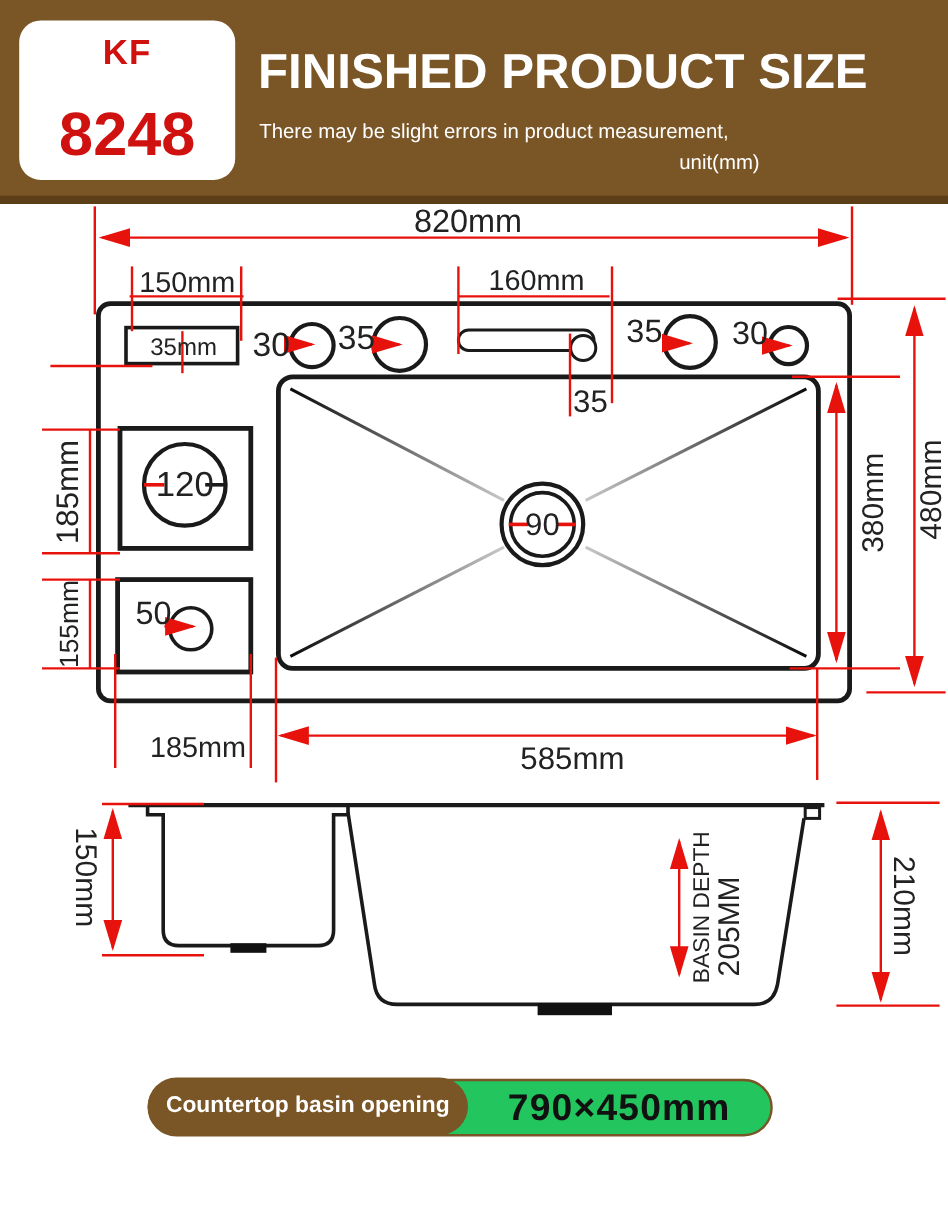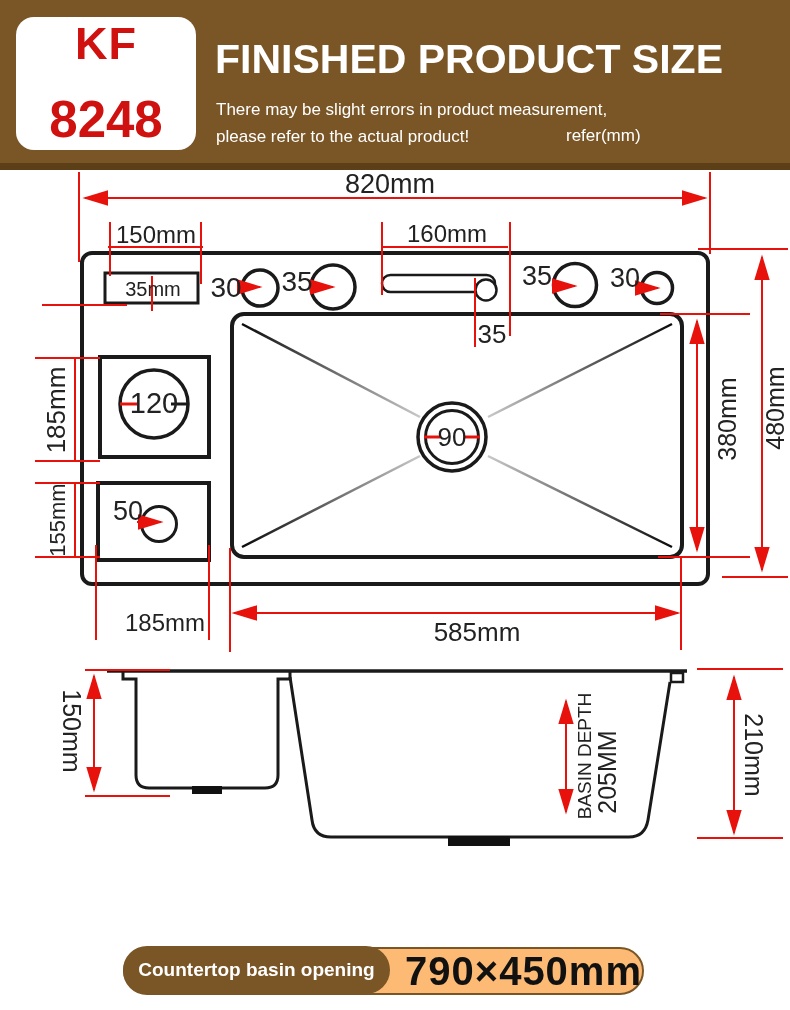--- a/index.html
+++ b/index.html
@@ -2,51 +2,50 @@
 <html><head>
 <meta charset="utf-8">
 <style>
   html,body{margin:0;padding:0;background:#ffffff;}
   body{width:790px;height:1010px;position:relative;font-family:"Liberation Sans",sans-serif;overflow:hidden;}
 
   
   .header{position:absolute;left:0;top:0;width:790px;height:163px;background:#7a5627;border-bottom:7px solid #5d3f17;}
   .model-card{position:absolute;left:16px;top:17px;width:180px;height:133px;background:#ffffff;border-radius:18px;
     display:flex;flex-direction:column;align-items:center;justify-content:center;line-height:1.05;}
-  .model-line1{font-weight:bold;font-size:45px;color:#cf1210;letter-spacing:1px;}
+  .model-line1{font-weight:bold;font-size:29px;color:#cf1210;letter-spacing:1px;}
   .model-line2{font-weight:bold;font-size:51px;color:#cf1210;margin-top:26px;}
   .main-title{position:absolute;left:215px;top:36px;width:565px;font-weight:bold;font-size:41px;color:#ffffff;letter-spacing:0px;white-space:nowrap;}
   .subtitle{position:absolute;left:216px;top:96px;font-size:17px;color:#ffffff;line-height:27px;}
   .unit{position:absolute;left:566px;top:126px;font-size:17px;color:#ffffff;}
 
   
   svg.diagram{position:absolute;left:0;top:0;width:790px;height:1010px;}
   svg.diagram text{font-family:"Liberation Sans",sans-serif;fill:#222222;}
 
   
-  .badge{position:absolute;left:123px;top:899px;width:521px;height:48px;background:#fdba74;border:2px solid #7a5627;
-    border-radius:26px;box-sizing:border-box;display:flex;align-items:center;margin-top:48px;}
+  .badge{position:absolute;left:123px;top:899px;width:521px;height:48px;background:#22c55e;border:2px solid #7a5627;
+    border-radius:26px;box-sizing:border-box;display:flex;align-items:center;}
   .badge-label{width:267px;height:48px;margin:-2px 0 0 -2px;background:#7a5627;border-radius:26px;
     display:flex;align-items:center;justify-content:center;color:#ffffff;font-weight:bold;font-size:19px;}
-  .badge-value{flex:1;text-align:right;font-weight:bold;font-size:40px;color:#111111;letter-spacing:1px;}
+  .badge-value{flex:1;text-align:center;font-weight:bold;font-size:31px;color:#111111;letter-spacing:1px;}
 </style>
 </head>
 <body>
 
 <div class="header">
   <div class="model-card">
     <div class="model-line1">KF</div>
     <div class="model-line2">8248</div>
   </div>
   <div class="main-title">FINISHED PRODUCT SIZE</div>
   <div class="subtitle">
     <div>There may be slight errors in product measurement,</div>
-    <div>please refer to the actual product!</div>
   </div>
-  <div class="unit">refer(mm)</div>
+  <div class="unit">unit(mm)</div>
 </div>
 
 <svg class="diagram" viewBox="0 0 790 1010">
   <defs>
     <marker id="arr" viewBox="0 0 10 6" refX="9" refY="3" markerWidth="13" markerHeight="8" orient="auto-start-reverse">
         <path d="M0,0 L10,3 L0,6 z" fill="#e8120d"></path>
       </marker>
     <linearGradient id="diag1" gradientUnits="userSpaceOnUse" x1="242" y1="324" x2="420" y2="417">
       <stop offset="0" stop-color="#0a0a0a"></stop>
         <stop offset="1" stop-color="#c8c8c8"></stop>

